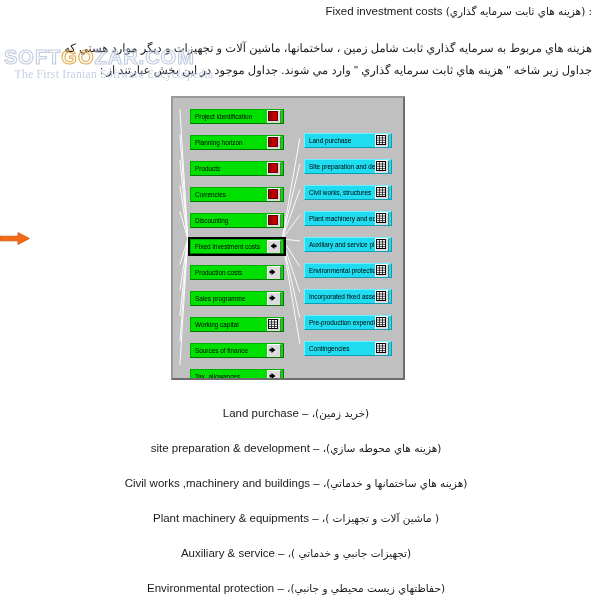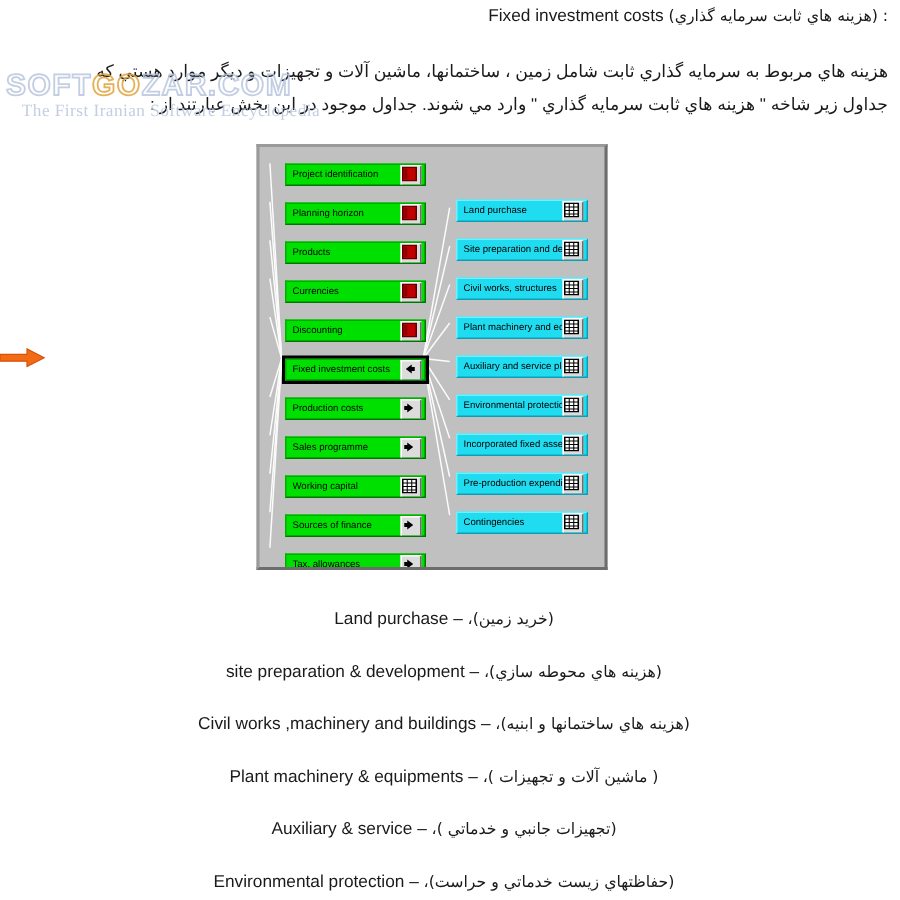--- a/index.html
+++ b/index.html
@@ -490,38 +490,38 @@
       <span class="en">–</span>
     </div>
 
     <div class="bullet">
       <span class="fa">(هزينه هاي محوطه سازي)،</span>
       <span class="en">site preparation &amp; development</span>
       <span class="en">–</span>
     </div>
 
     <div class="bullet">
-      <span class="fa">(هزينه هاي ساختمانها و ابنيه)،</span>
+      <span class="fa">(هزينه هاي ساختمانها و خدماتي)،</span>
       <span class="en">Civil works ,machinery and buildings</span>
       <span class="en">–</span>
     </div>
 
     <div class="bullet">
       <span class="fa">( ماشين آلات و تجهيزات )،</span>
       <span class="en">Plant machinery &amp; equipments</span>
       <span class="en">–</span>
     </div>
 
     <div class="bullet">
       <span class="fa">(تجهيزات جانبي و خدماتي )،</span>
       <span class="en">Auxiliary &amp; service</span>
       <span class="en">–</span>
     </div>
 
     <div class="bullet">
-      <span class="fa">(حفاظتهاي زيست خدماتي و حراست)،</span>
+      <span class="fa">(حفاظتهاي زيست محيطي و جانبي)،</span>
       <span class="en">Environmental protection</span>
       <span class="en">–</span>
     </div>
 
   </div>
 
 </div>
 
 </body></html>

